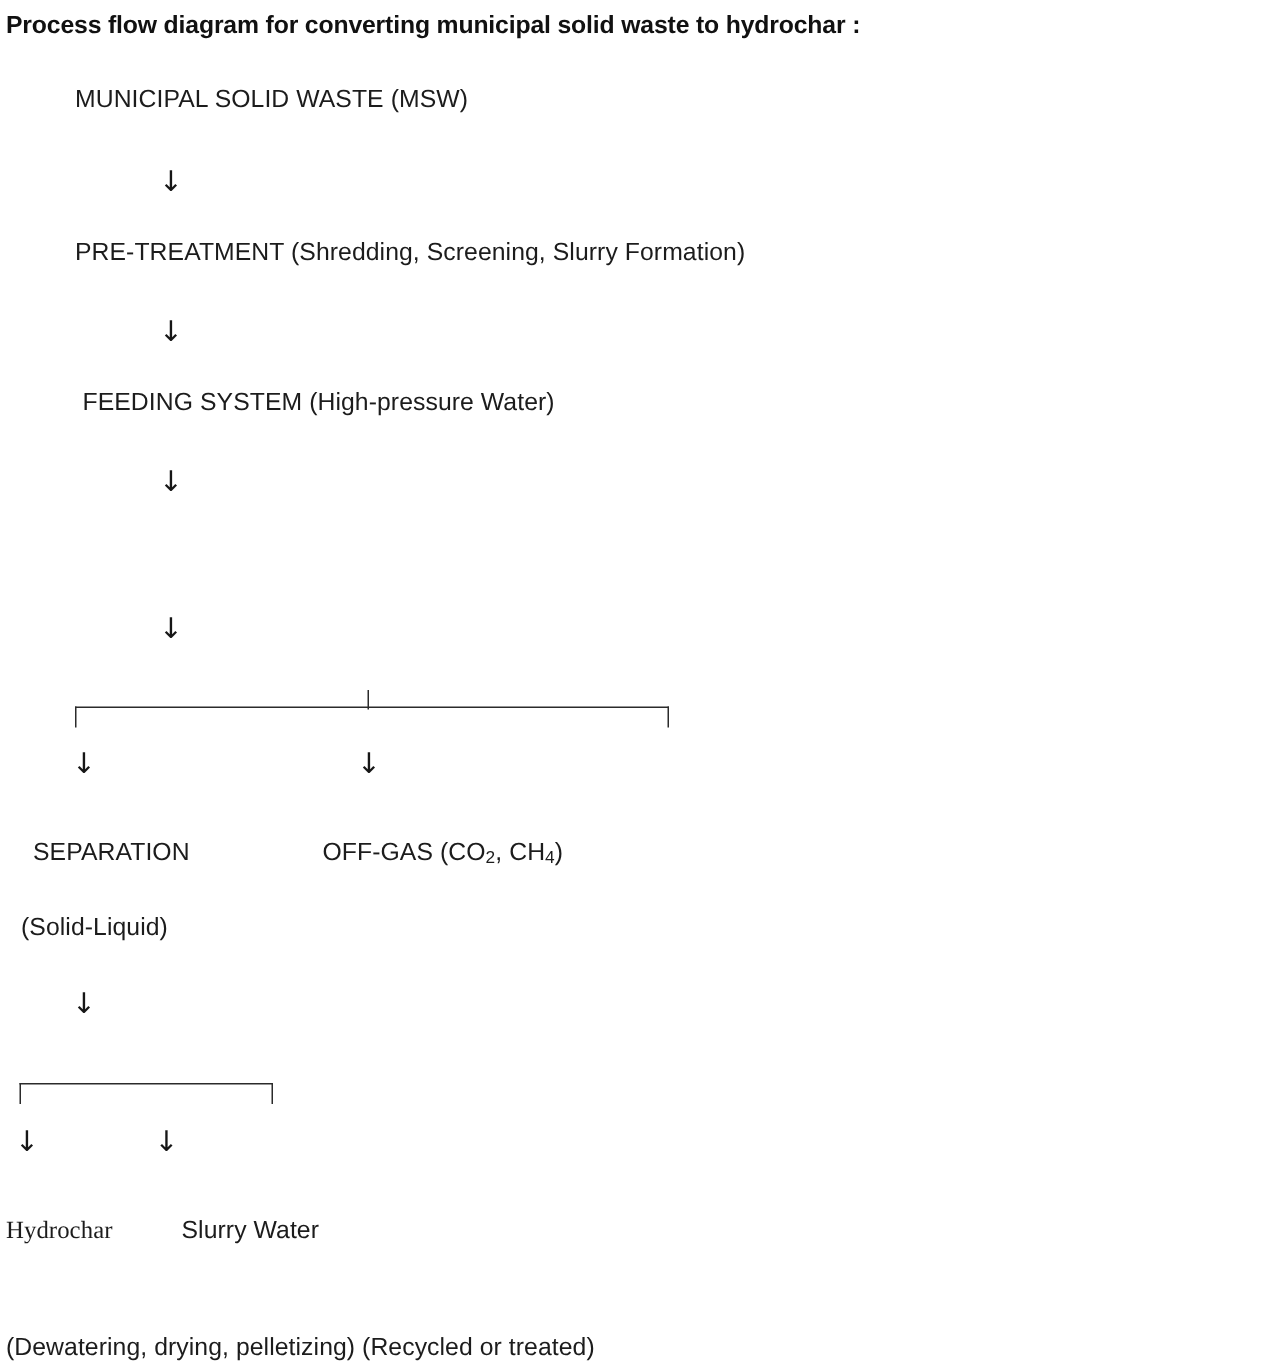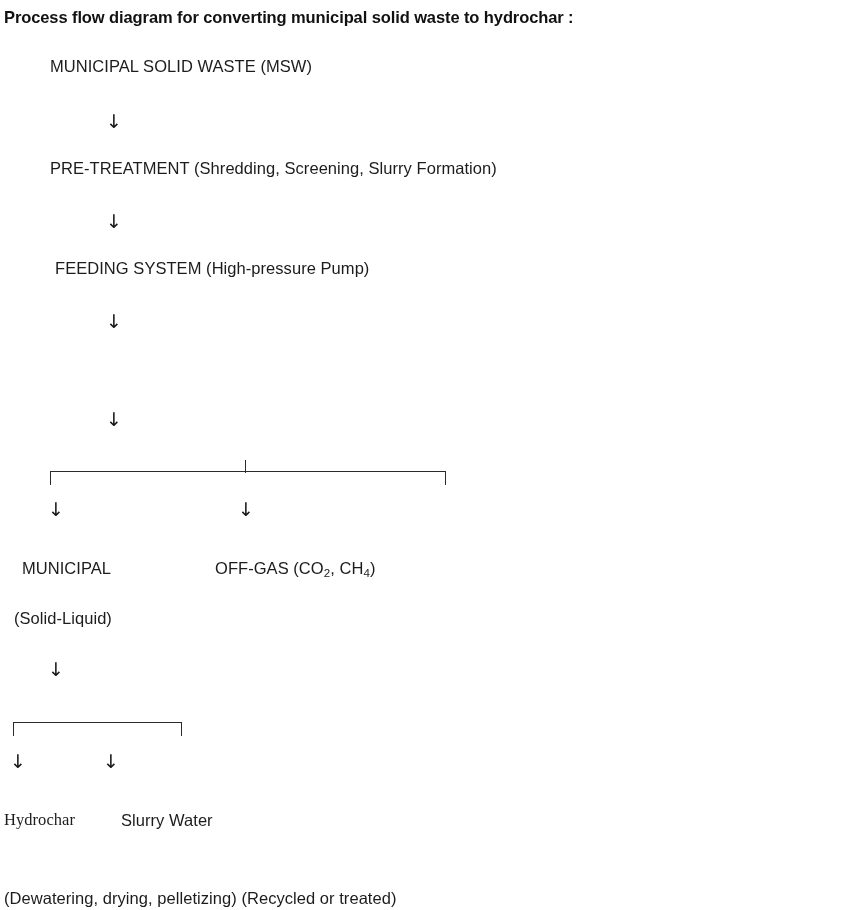--- a/index.html
+++ b/index.html
@@ -75,36 +75,36 @@
   <div class="abs node" style="left:50px; top:58px;">MUNICIPAL SOLID WASTE (MSW)</div>
 
   <div class="abs title">Process flow diagram for converting municipal solid waste to hydrochar :</div>
 
   <div class="abs arrow" style="left:106px; top:112px;">↓</div>
 
   <div class="abs node" style="left:50px; top:160px;text-align:right;">PRE-TREATMENT (Shredding, Screening, Slurry Formation)</div>
 
   <div class="abs arrow" style="left:106px; top:212px;">↓</div>
 
-  <div class="abs node" style="left:55px; top:260px;">FEEDING SYSTEM (High-pressure Pump)</div>
+  <div class="abs node" style="left:55px; top:260px;">FEEDING SYSTEM (High-pressure Water)</div>
 
   <div class="abs arrow" style="left:106px; top:312px;">↓</div>
 
 
   <div class="abs arrow" style="left:106px; top:410px;">↓</div>
 
   <div class="stub" style="left:245px; top:460px; height:13px;"></div>
 
   <div class="bracket" style="left:50px; top:471px; width:396px; height:14px;"></div>
 
   <div class="abs arrow" style="left:48px; top:500px;">↓</div>
 
   <div class="abs arrow" style="left:238px; top:500px;">↓</div>
 
-  <div class="abs node" style="left:22px; top:560px;">MUNICIPAL</div>
+  <div class="abs node" style="left:22px; top:560px;">SEPARATION</div>
 
   <div class="abs node" style="left:215px; top:560px;"><span>OFF-GAS (CO</span><sub>2</sub><span>, CH</span><sub>4</sub><span>)</span></div>
 
   <div class="abs node" style="left:14px; top:610px;">(Solid-Liquid)</div>
 
   <div class="abs arrow" style="left:48px; top:660px;">↓</div>
 
   <div class="bracket" style="left:13px; top:722px; width:169px; height:14px;"></div>
 
   <div class="abs arrow" style="left:10px; top:752px;">↓</div>

